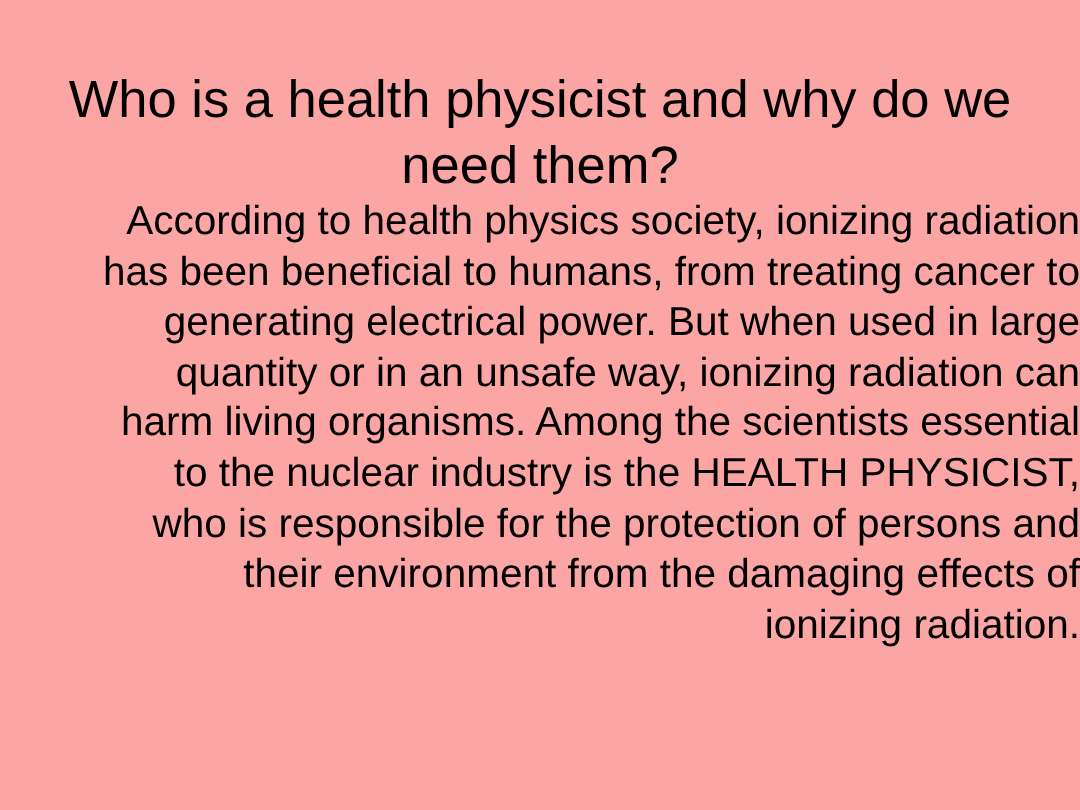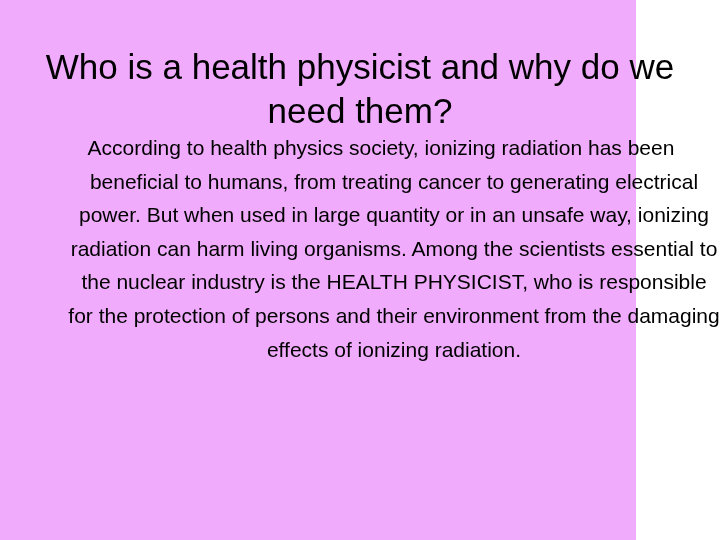--- a/index.html
+++ b/index.html
@@ -9,23 +9,23 @@
   }
   body {
     width: 720px;
     height: 540px;
     overflow: hidden;
     font-family: "Liberation Sans", sans-serif;
     color: #000000;
   }
   .slide {
     position: relative;
-    width: 636px;
+    width: 720px;
     height: 540px;
-    background: #f0abfc;
+    background: #fca5a5;
     box-sizing: border-box;
   }
   .slide-title {
     position: absolute;
     left: 30px;
     top: 22px;
     width: 660px;
     text-align: center;
     font-family: "Liberation Sans", sans-serif;
     font-size: 35px;
@@ -34,25 +34,25 @@
     letter-spacing: 0px;
     color: #000000;
     white-space: pre-line;
   }
   .slide-body {
     position: absolute;
     left: 42px;
     top: 131px;
     width: 652px;
     font-family: "Liberation Sans", sans-serif;
-    font-size: 21px;
+    font-size: 27px;
     font-weight: 400;
     line-height: 33.6px;
     color: #000000;
-    text-align: center;
+    text-align: right;
     padding-left: 26px;
     text-indent: -26px;
     white-space: normal;
   }
 </style>
 </head>
 <body>
 
 <div class="slide">
 

